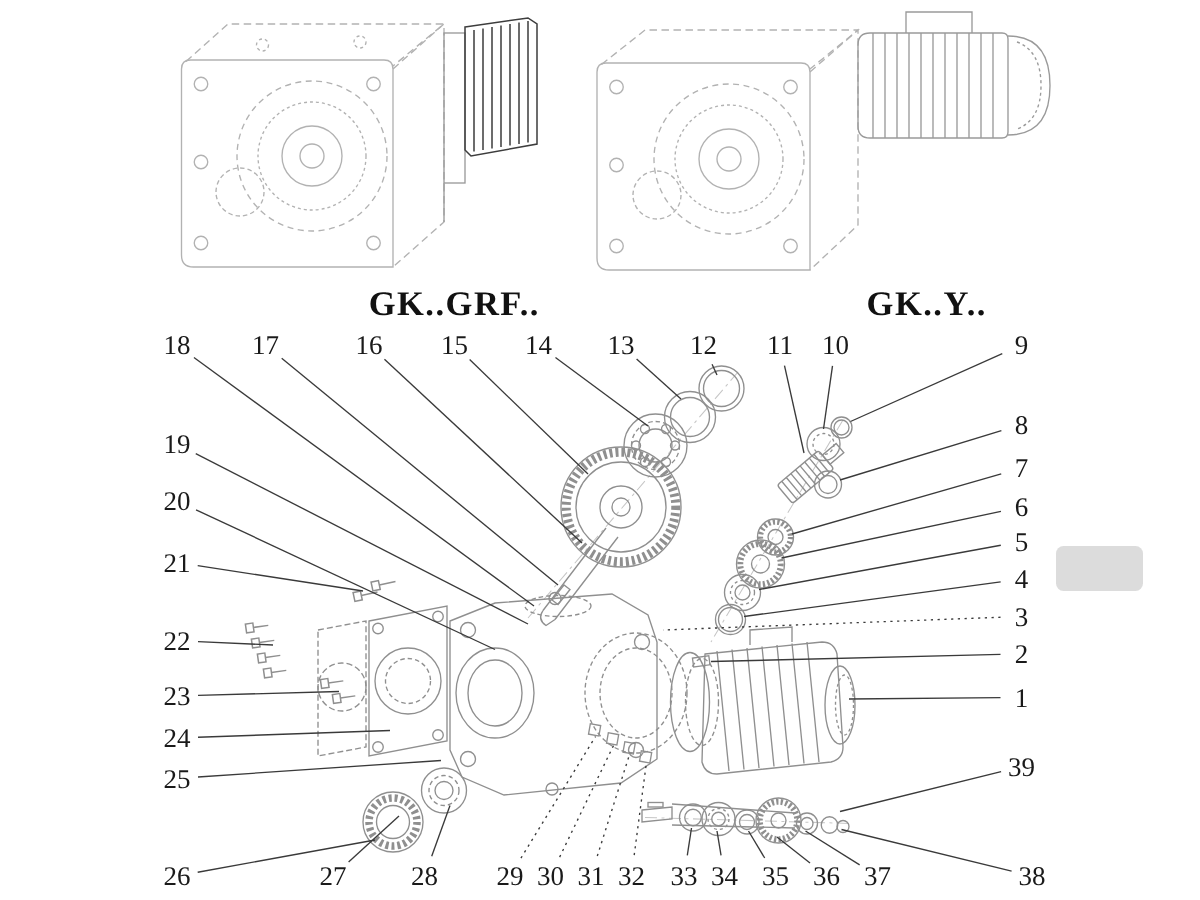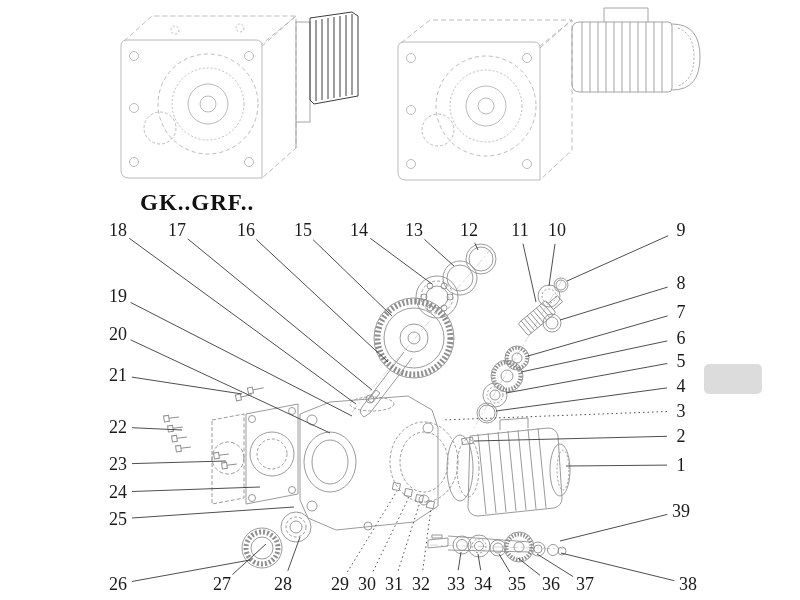--- a/index.html
+++ b/index.html
@@ -1,19 +1,19 @@
 <!DOCTYPE html>
 <html><head>
 <meta charset="utf-8">
 <style>
   html,body{margin:0;padding:0;background:#fff;}
   .stage{position:relative;width:800px;height:600px;background:#fff;overflow:hidden;
          font-family:"Liberation Serif","DejaVu Serif",serif;}
   svg{position:absolute;left:0;top:0;}
-  .model-label{position:absolute;width:220px;text-align:left;top:190px;
+  .model-label{position:absolute;width:220px;text-align:right;top:190px;
                font-size:23px;font-weight:700;letter-spacing:1px;color:#111;}
   #label-grf{left:140px;}
   #label-y{left:438px;}
   #callout-layer text{font-family:"Liberation Serif","DejaVu Serif",serif;
                       font-size:18px;text-anchor:middle;dominant-baseline:central;}
   .watermark{position:absolute;left:704px;top:364px;width:58px;height:30px;
              background:#b9b9b9;opacity:.5;border-radius:5px;}
 </style>
 </head>
 <body>
@@ -326,16 +326,17 @@
         <line x1="540.0" y1="575.3" x2="518" y2="558" stroke="#3a3a3a" stroke-width="0.9"></line>
         <text x="551" y="584" fill="#1a1a1a">36</text>
         <line x1="573.1" y1="576.6" x2="537" y2="554" stroke="#3a3a3a" stroke-width="0.9"></line>
         <text x="585" y="584" fill="#1a1a1a">37</text>
         <line x1="674.4" y1="580.7" x2="561" y2="553" stroke="#3a3a3a" stroke-width="0.9"></line>
         <text x="688" y="584" fill="#1a1a1a">38</text>
       </g>
 </svg>
 
 <div class="model-label" id="label-grf">GK..GRF..</div>
+<div class="model-label" id="label-y">GK..Y..</div>
 
 <div class="watermark"></div>
 
 </div>
 
 </body></html>

